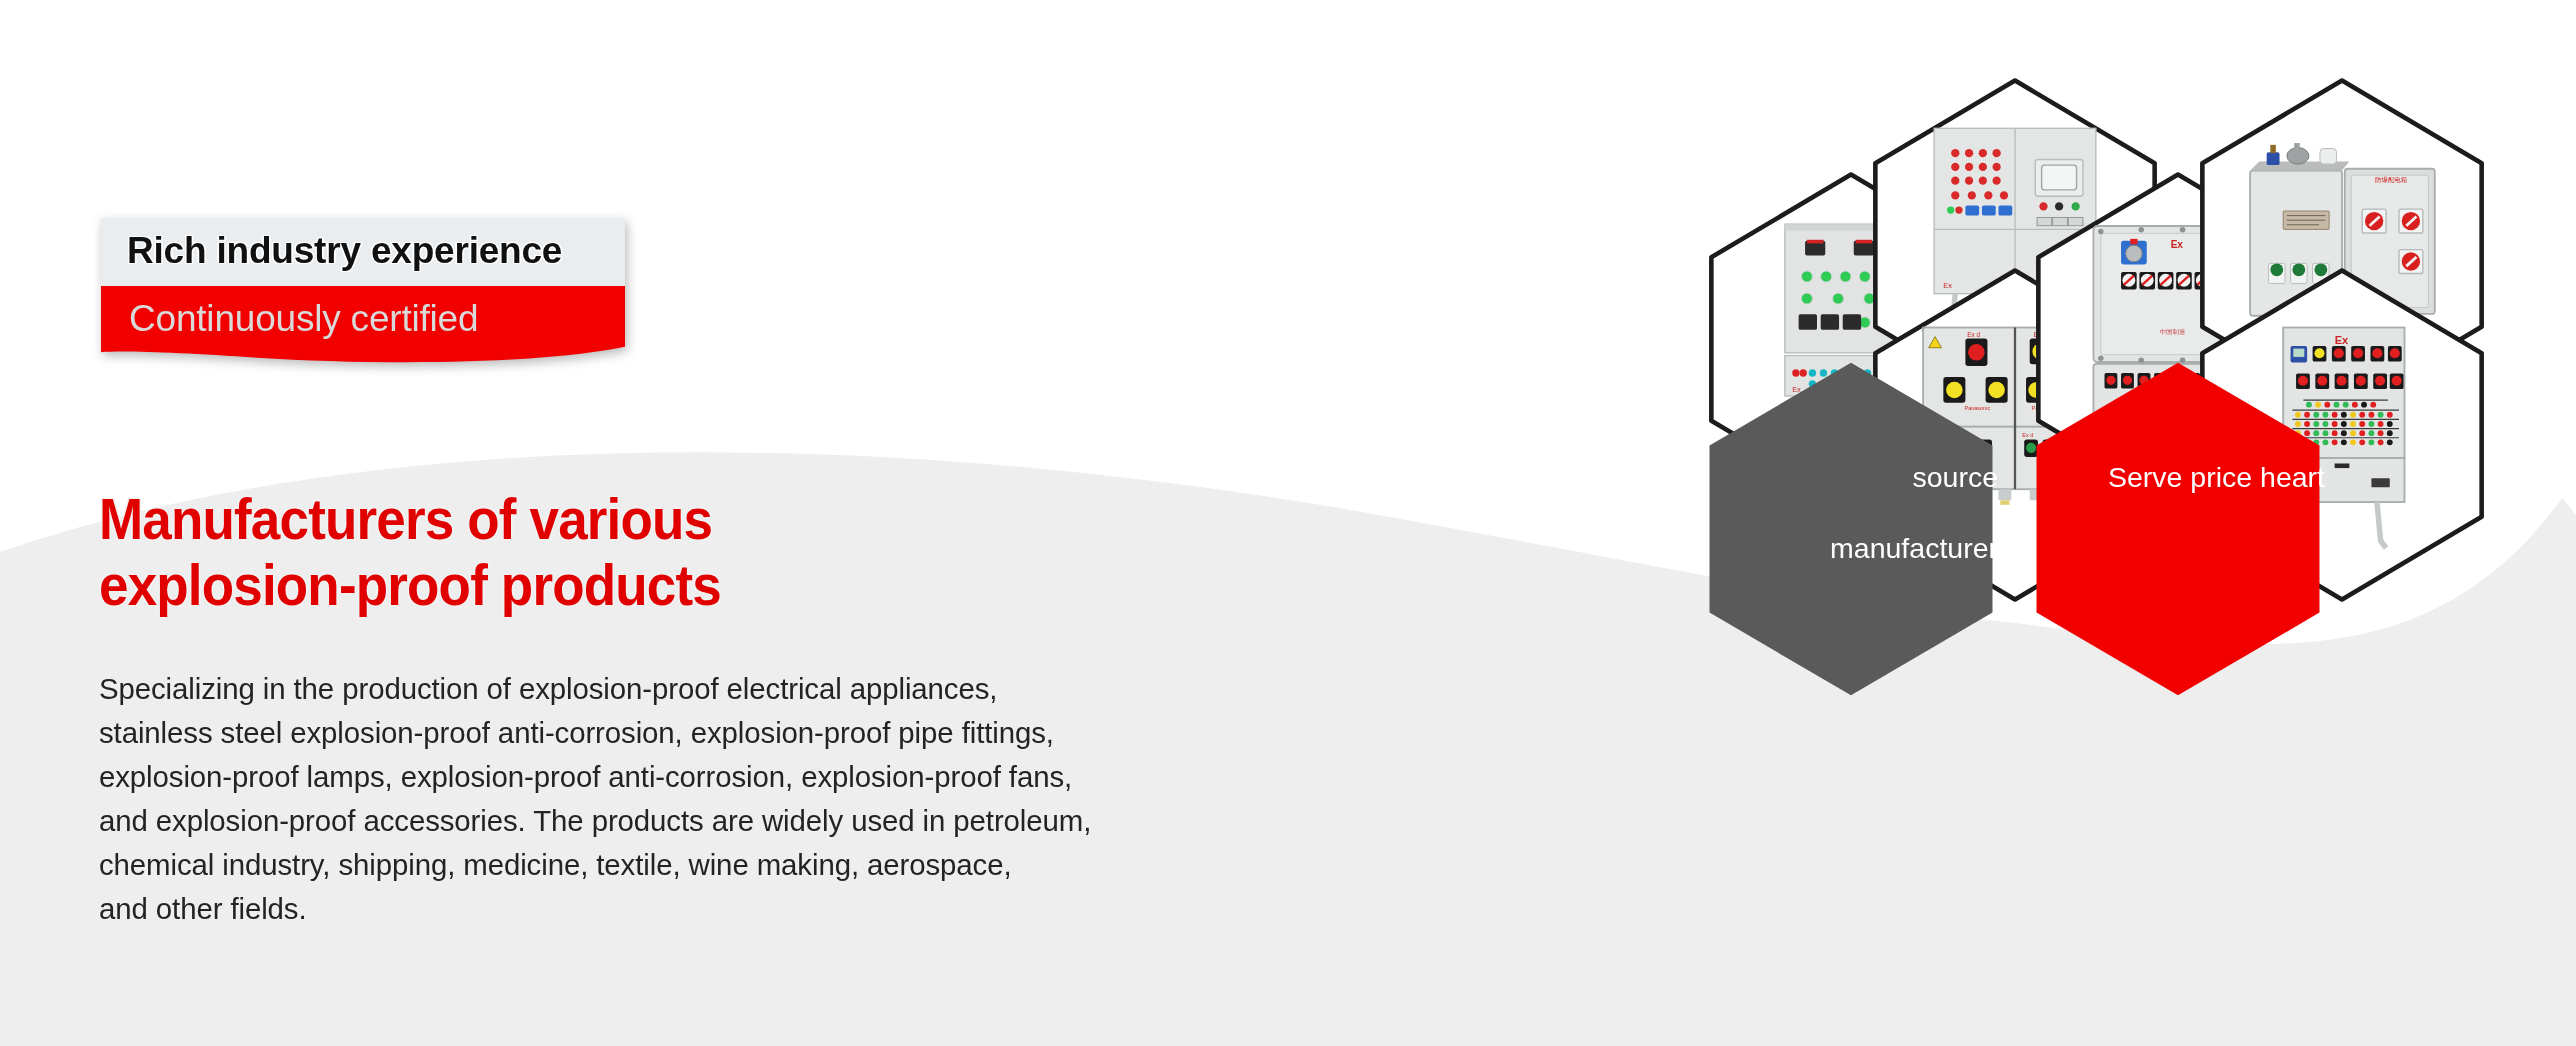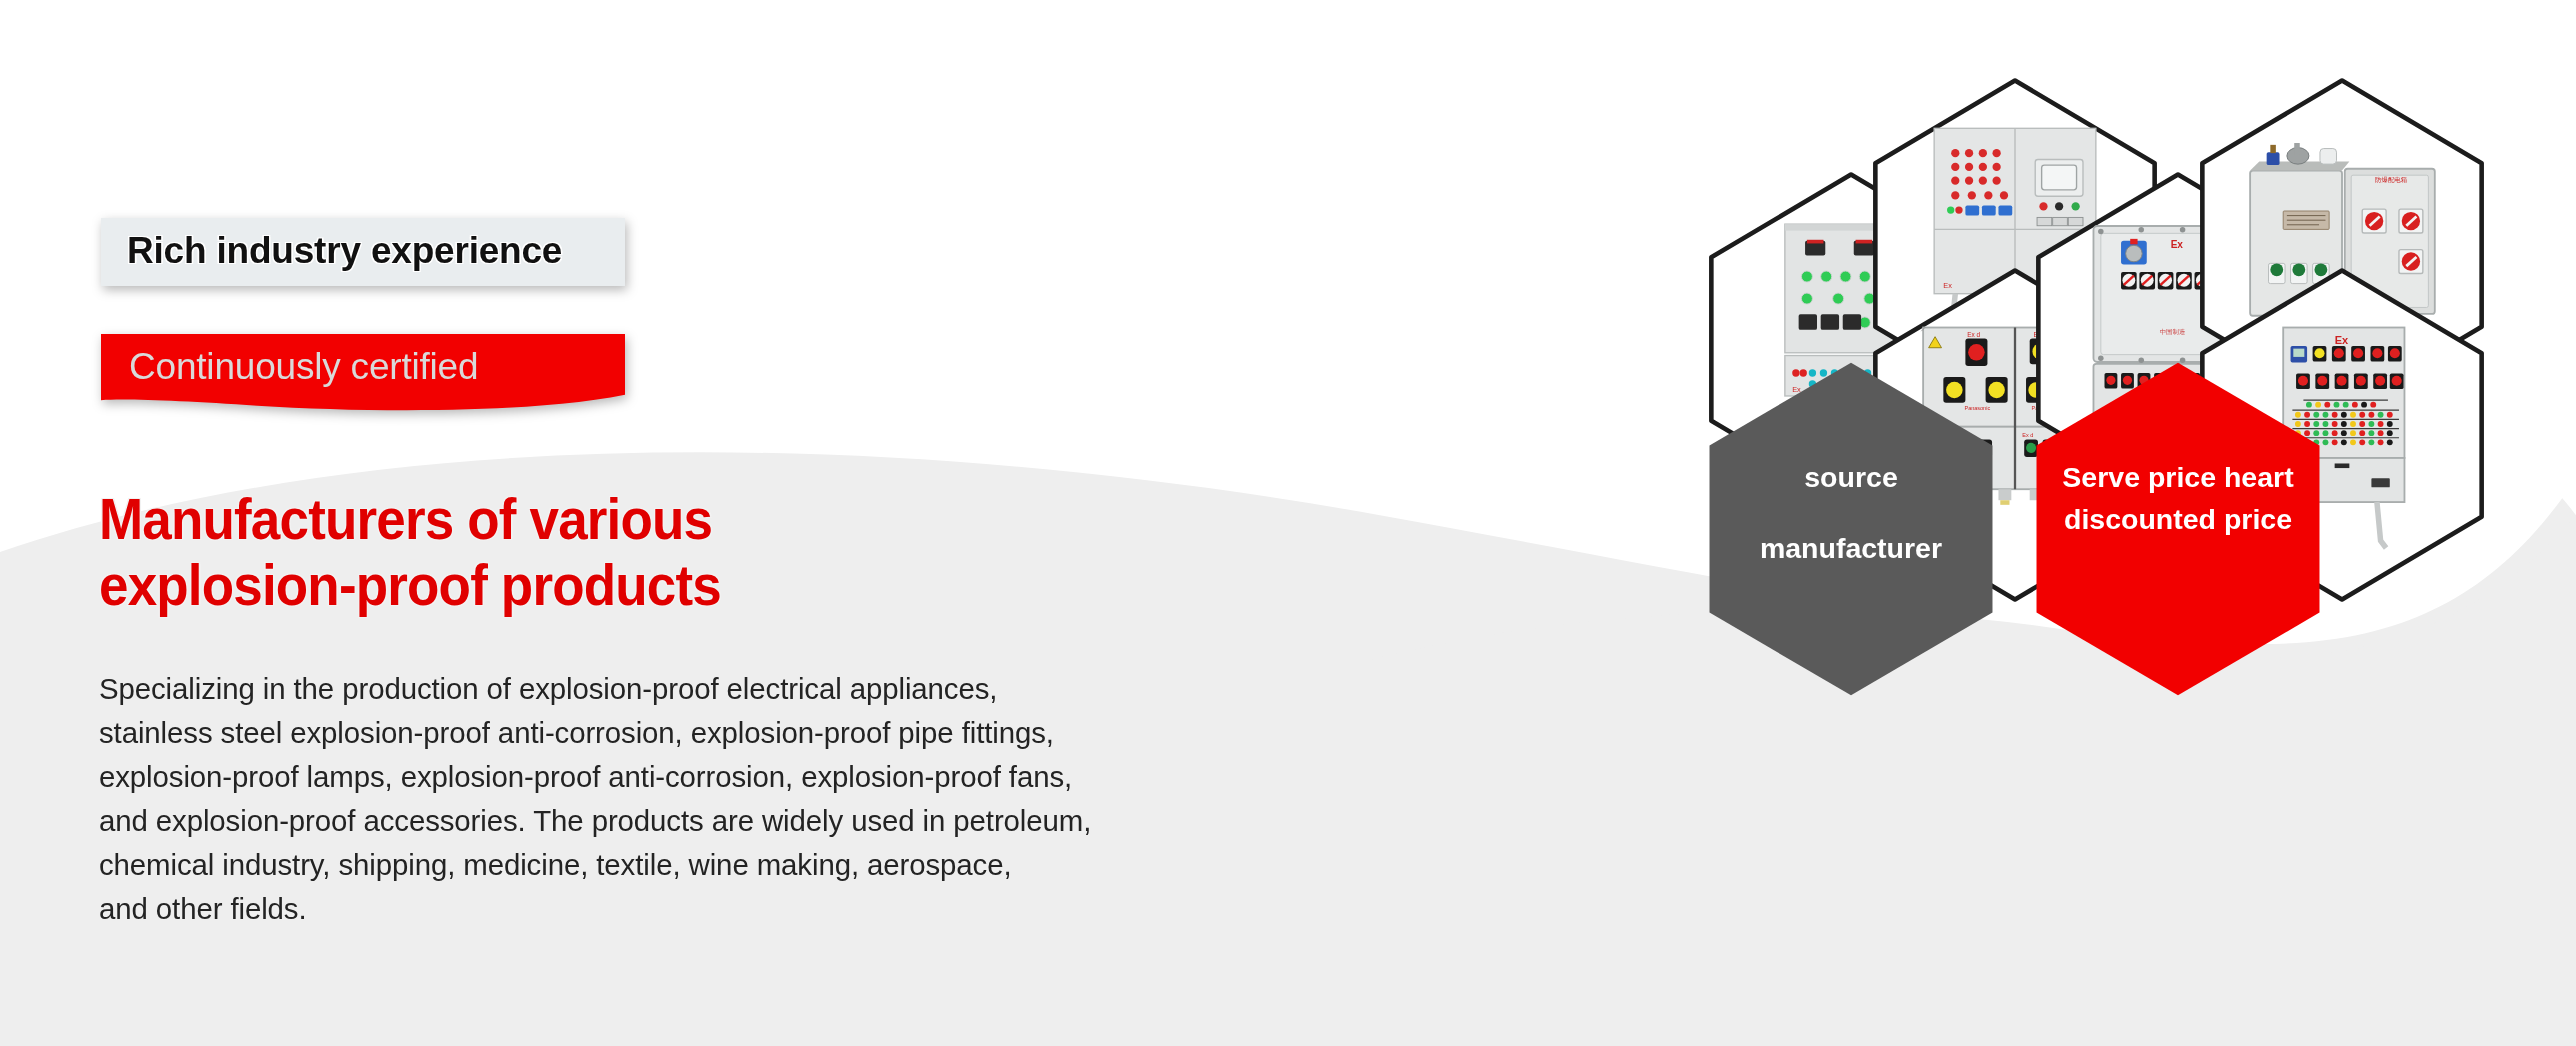--- a/index.html
+++ b/index.html
@@ -64,21 +64,20 @@
     text-shadow:
       -1.4px -1.4px 0 #ffffff,
        1.4px -1.4px 0 #ffffff,
       -1.4px  1.4px 0 #ffffff,
        1.4px  1.4px 0 #ffffff;
   }
   .badge-bottom {
     position: relative;
     width: 517px;
     height: 79px;
-    margin-top: 48px;
   }
   .badge-bottom-shape {
     position: absolute;
     left: 0;
     top: 0;
     width: 524px;
     height: 79px;
   }
   .badge-bottom-text {
     position: absolute;
@@ -142,23 +141,23 @@
     position: absolute;
     width: 294px;
     height: 340px;
   }
   .hex svg { display: block; width: 100%; height: 100%; }
 
   .hex-label {
     position: absolute;
     left: 0;
     right: 0;
-    text-align: center;
+    text-align: right;
     color: #ffffff;
-    font-weight: bold;
+    font-weight: normal;
     font-size: 28.5px;
     line-height: 42px;
     white-space: nowrap;
     pointer-events: none;
   }
 
   
   .prod {
     position: absolute;
     left: 0;
@@ -661,18 +660,17 @@
       </svg>
       <div class="hex-label" style="top:97px;">source</div>
       <div class="hex-label" style="top:139px;margin-top:29px;">manufacturer</div>
     </div>
 
     <div class="hex" style="left:651px; top:359px;">
       <svg viewBox="0 0 320 370">
         <polygon points="160,4 314,94 314,276 160,366 6,276 6,94" fill="#f20000"></polygon>
       </svg>
       <div class="hex-label" style="top:97px;">Serve price heart</div>
-      <div class="hex-label" style="top:139px;">discounted price</div>
     </div>
 
   </div>
 </div>
 
 
 </body></html>

